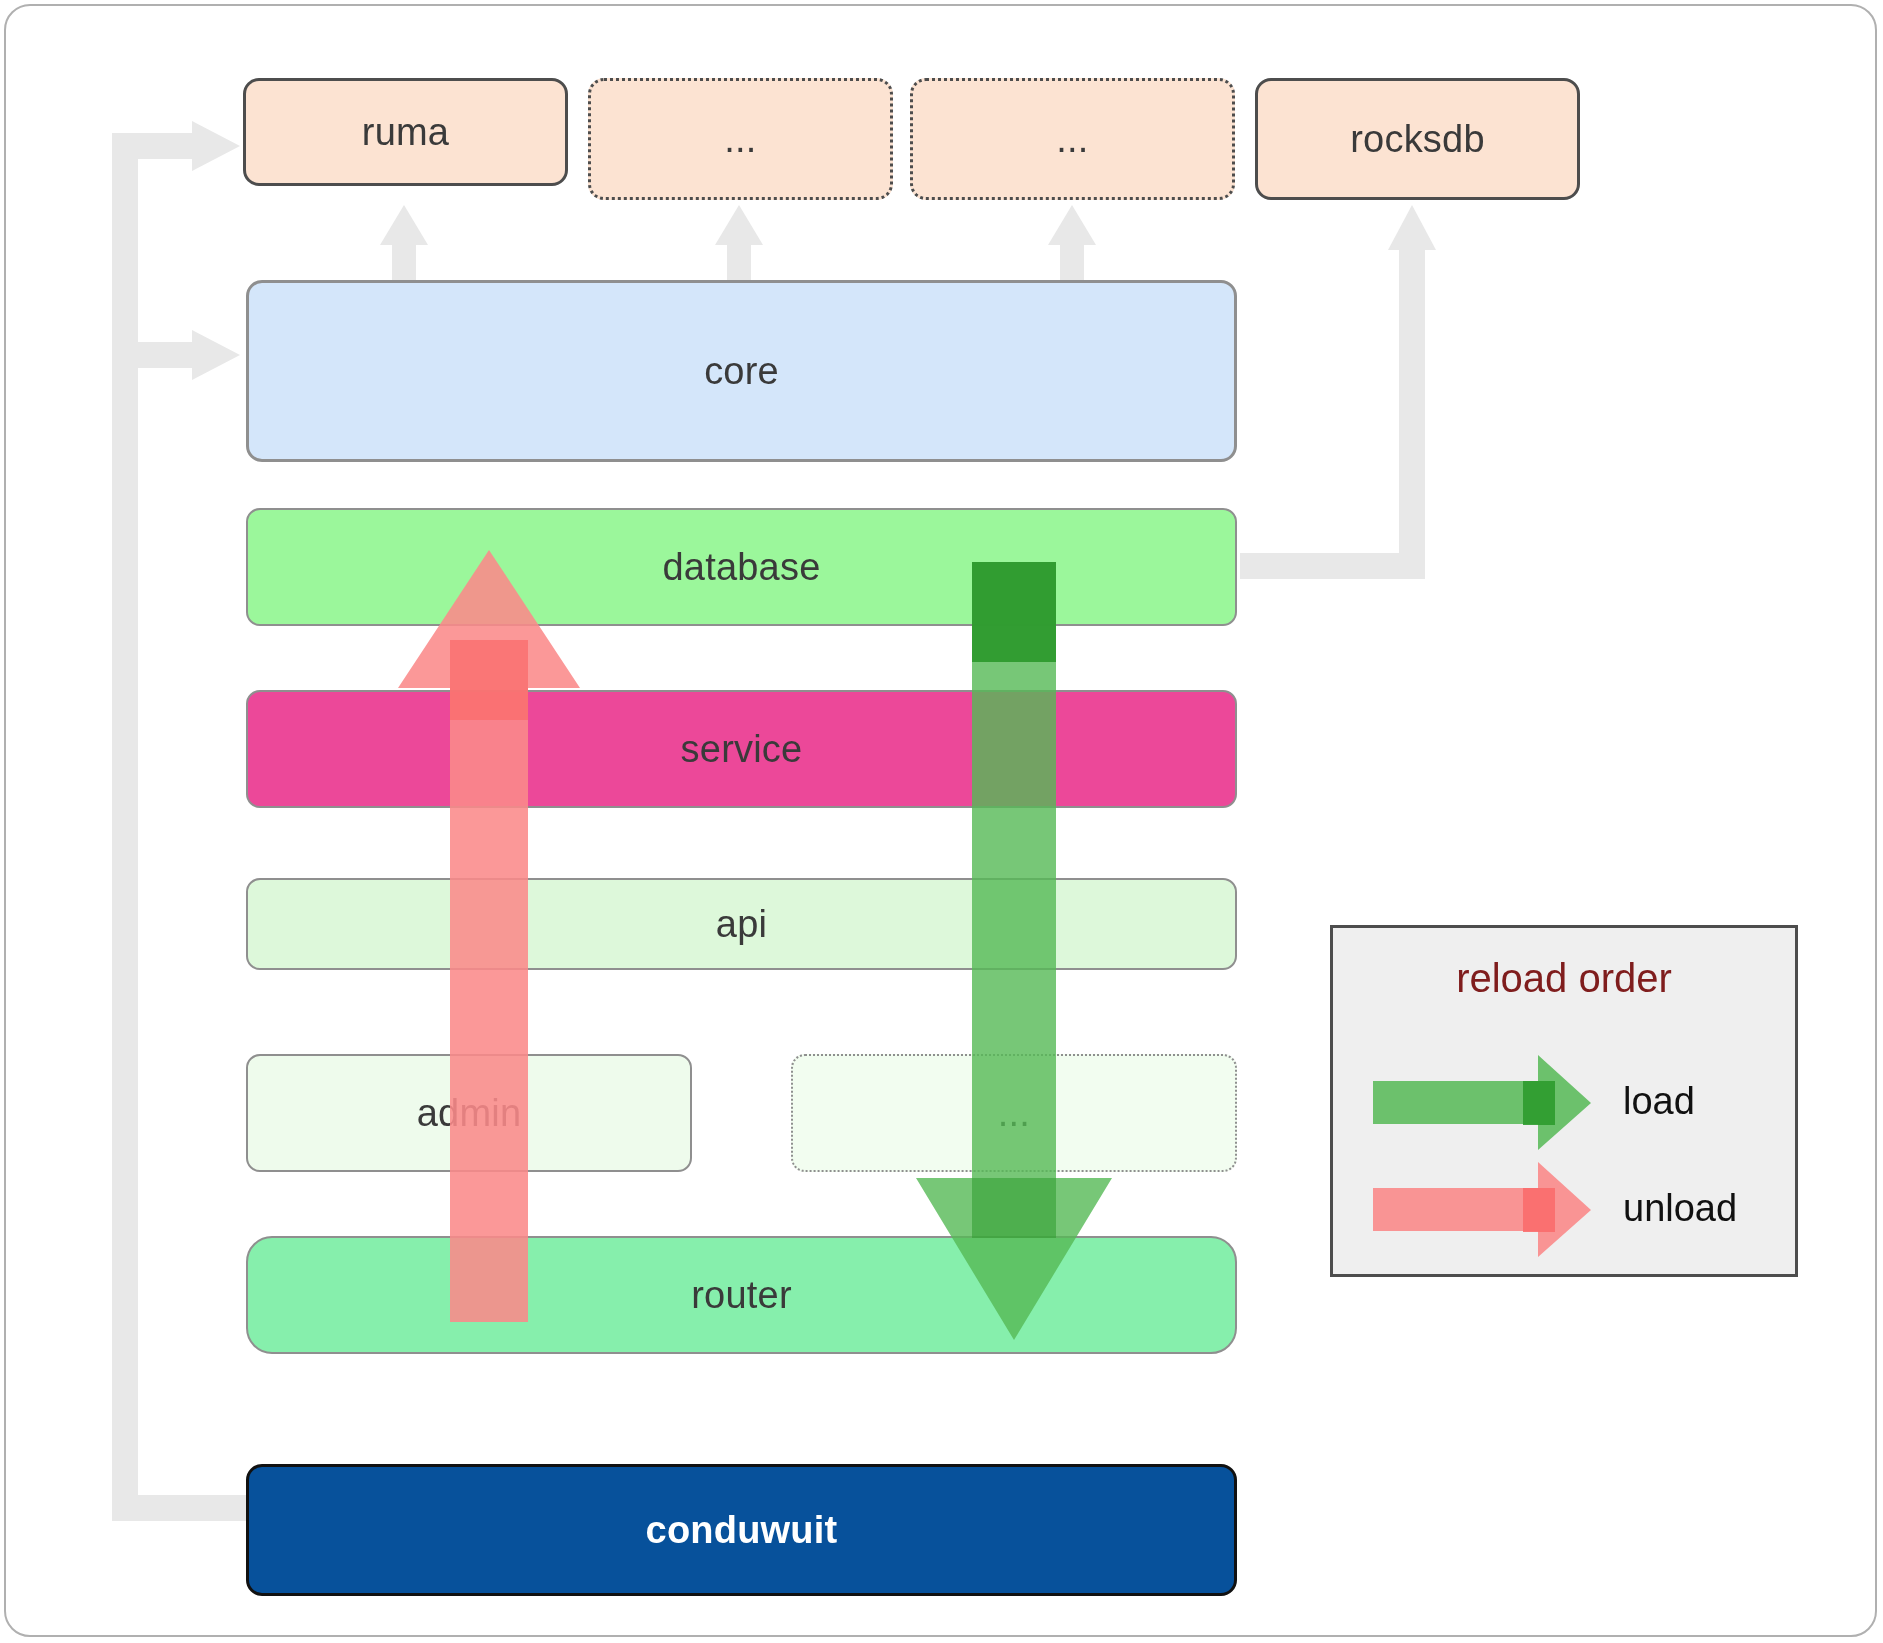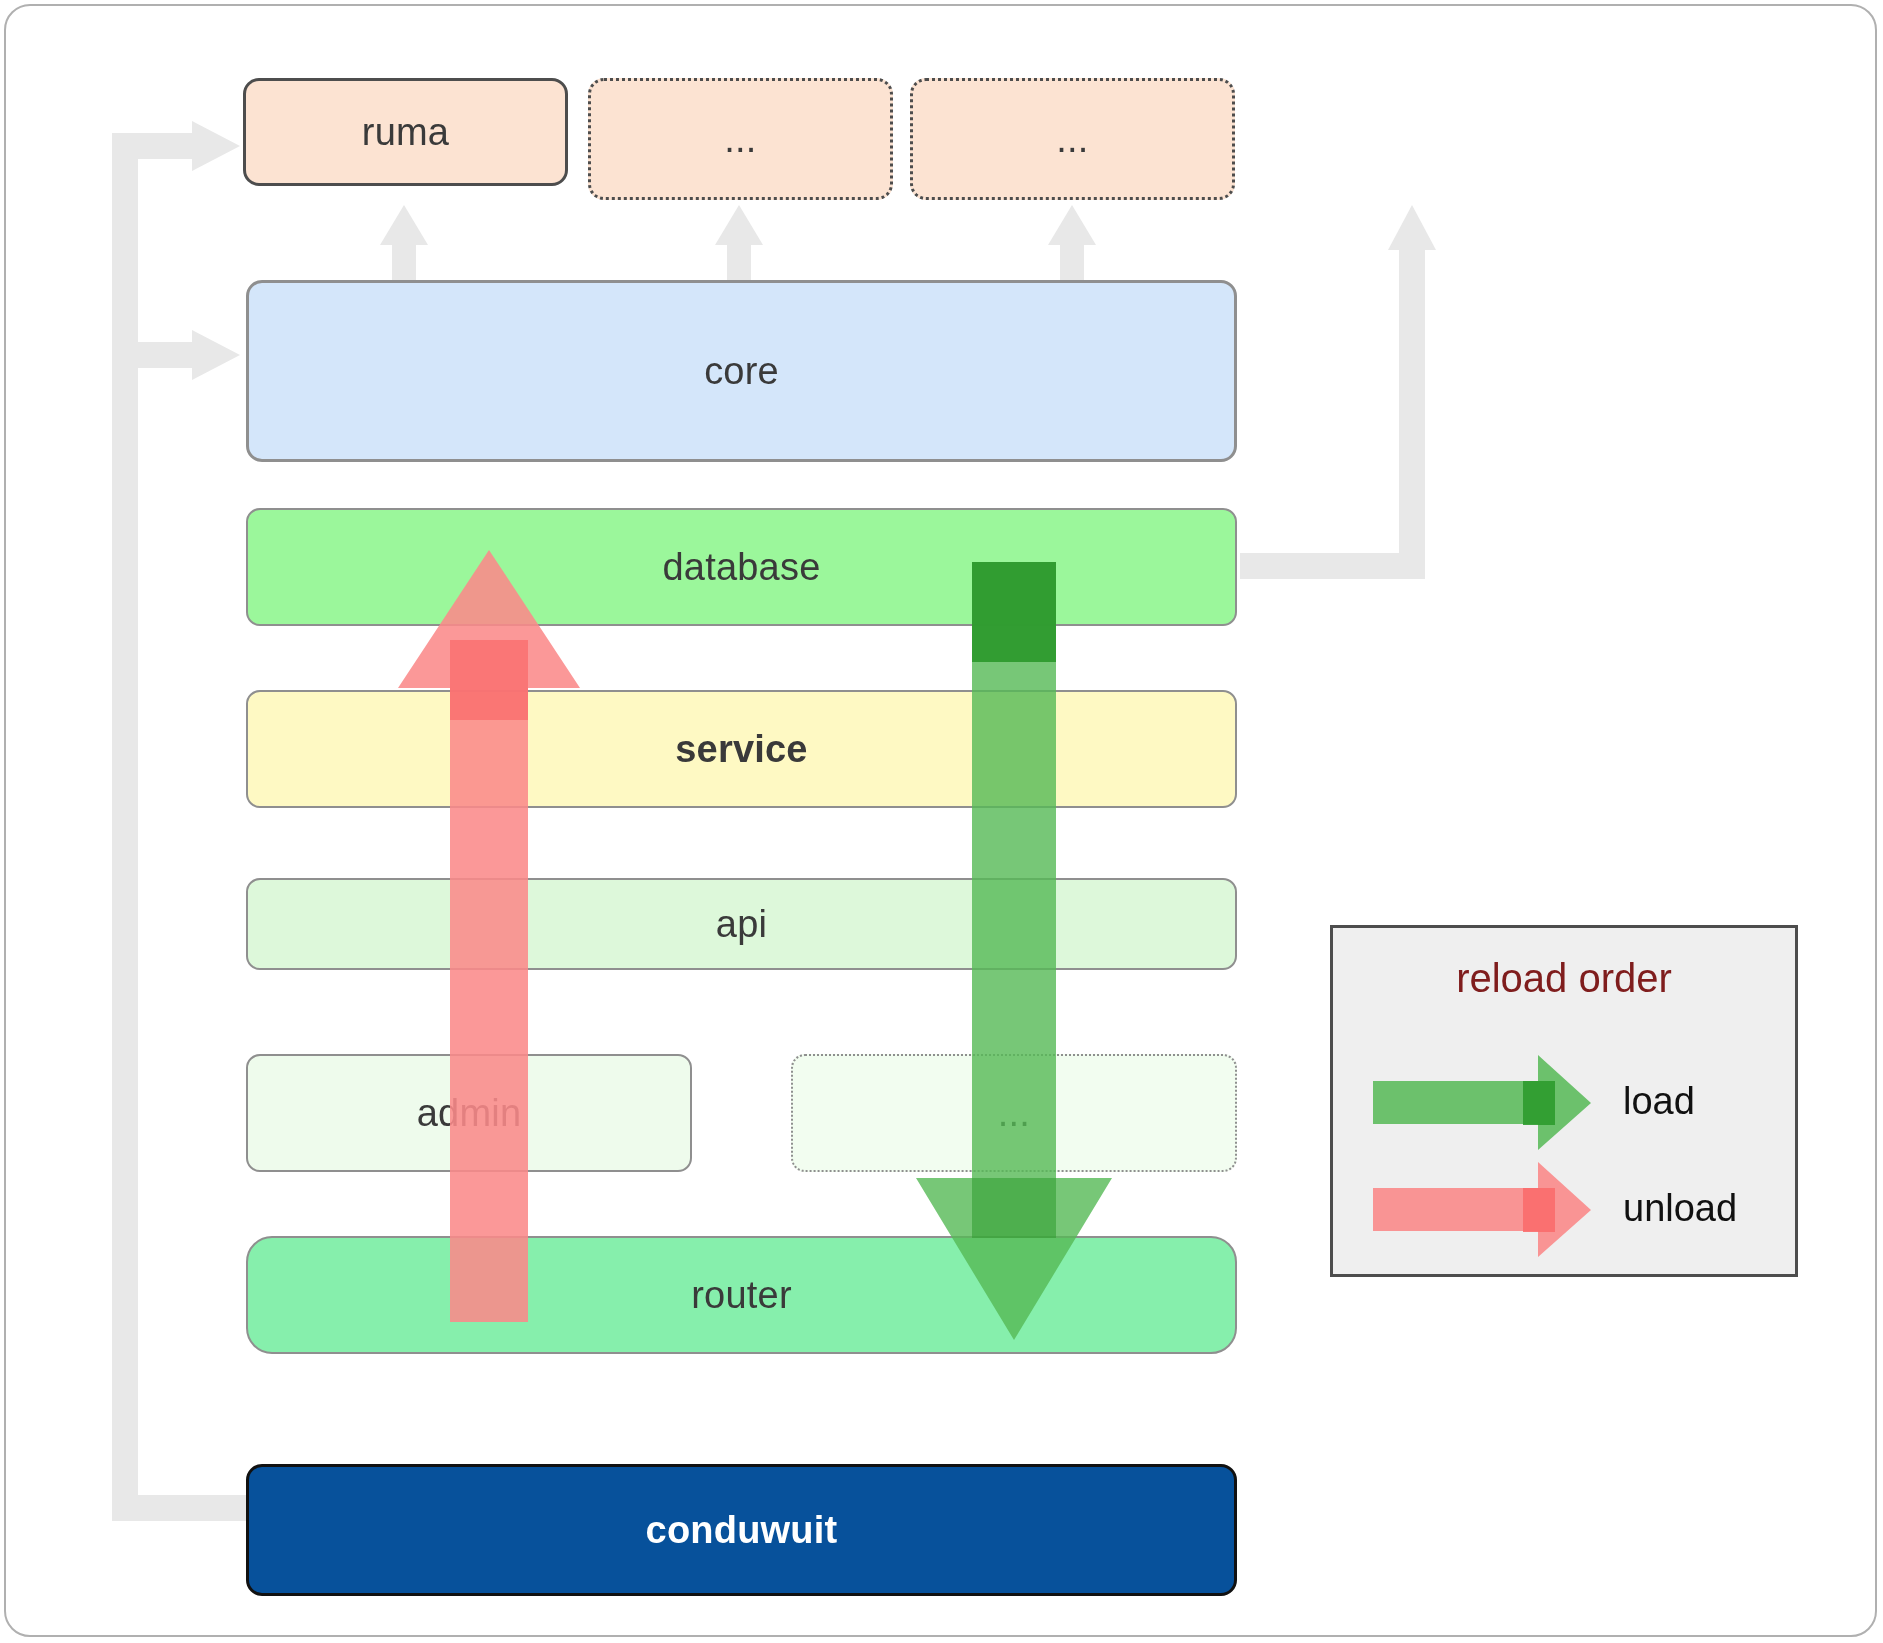--- a/index.html
+++ b/index.html
@@ -54,24 +54,23 @@
     background: #d4e6fa;
     border: 3px solid #8f8f8f;
     border-radius: 16px;
   }
   .db-box {
     background: #9bf79b;
     border: 2px solid #8f8f8f;
     border-radius: 14px;
   }
   .service-box {
-    background: #fef9c3;
-    border: 2px solid #8f8f8f;
-    border-radius: 14px;
-    font-weight: bold;
+    background: #ec4899;
+    border: 2px solid #8f8f8f;
+    border-radius: 14px;
   }
   .api-box {
     background: #ddf8da;
     border: 2px solid #8f8f8f;
     border-radius: 14px;
   }
   .admin-box {
     background: #eefbec;
     border: 2px solid #8f8f8f;
     border-radius: 14px;
@@ -169,20 +168,23 @@
   </div>
 
   <div class="node crate dotted" style="left:588px; top:78px; width:305px; height:122px;">
     <span class="lbl">...</span>
   </div>
 
   <div class="node crate dotted" style="left:910px; top:78px; width:325px; height:122px;">
     <span class="lbl">...</span>
   </div>
 
+  <div class="node crate" style="left:1255px; top:78px; width:325px; height:122px;">
+    <span class="lbl">rocksdb</span>
+  </div>
 
   <div class="node core-box" style="left:246px; top:280px; width:991px; height:182px;">
     <span class="lbl">core</span>
   </div>
 
   <div class="node db-box" style="left:246px; top:508px; width:991px; height:118px;">
     <span class="lbl">database</span>
   </div>
 
   <div class="node service-box" style="left:246px; top:690px; width:991px; height:118px;">

